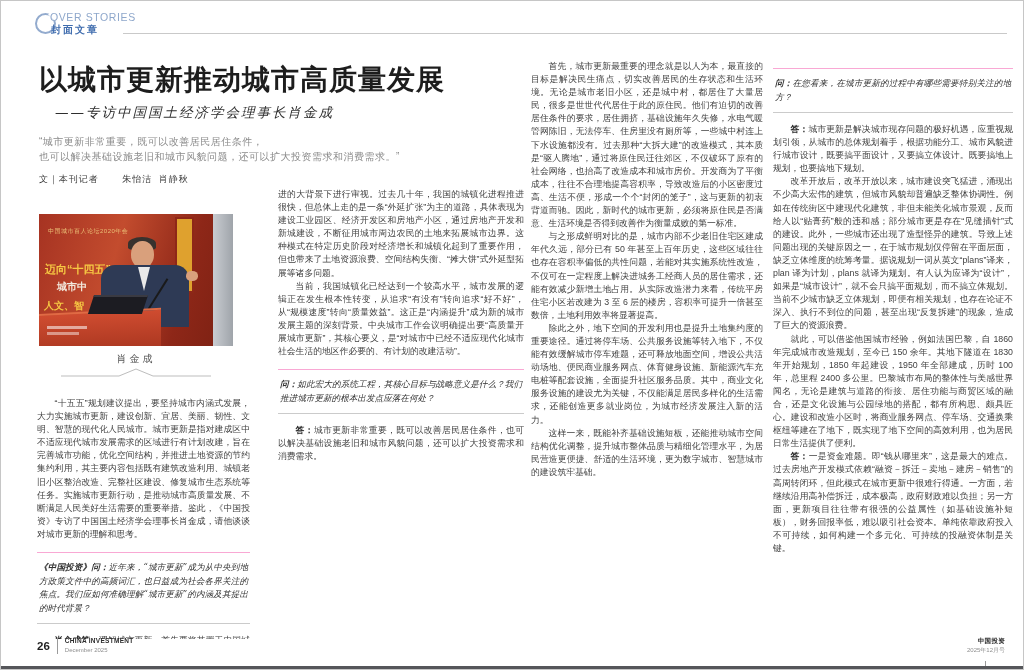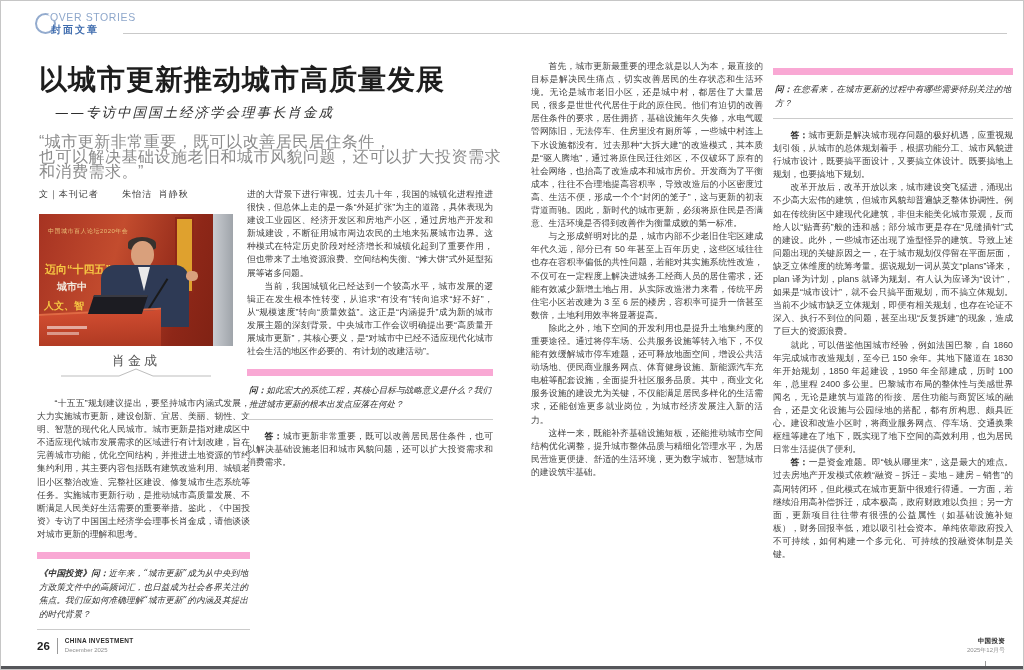--- a/index.html
+++ b/index.html
@@ -11,21 +11,21 @@
   .ring{position:absolute;left:0;top:3px;width:17px;height:17px;border:2.5px solid #93abce;border-radius:50%;}
   .ring::after{content:"";position:absolute;right:-5px;top:-5px;width:9px;height:9px;background:#fff;transform:rotate(45deg);}
   .logo-en{position:absolute;left:15px;top:1px;font-size:10.5px;letter-spacing:.6px;color:#8ea7cb;white-space:nowrap;}
   .logo-cn{position:absolute;left:16px;top:13px;font-size:10px;font-weight:bold;letter-spacing:2px;color:#3f6cae;white-space:nowrap;}
   .head-rule{position:absolute;top:32px;left:122px;right:16px;height:1px;background:#c9c9c9;}
 
   
   .title-block{position:absolute;left:38px;top:62px;width:468px;}
   .title-block h1{margin:0;font-family:"DejaVu Serif",serif;font-size:28px;line-height:34px;letter-spacing:1px;color:#1d1d1d;font-weight:700;}
   .subtitle{margin-top:7px;font-family:"DejaVu Serif",serif;font-style:italic;font-size:13.5px;letter-spacing:2px;color:#2e2e2e;margin-left:16px;}
-  .pull-quote{margin-top:12px;font-size:16px;line-height:15px;color:#8b8b8b;letter-spacing:.5px;}
+  .pull-quote{margin-top:12px;font-size:10px;line-height:15px;color:#8b8b8b;letter-spacing:.5px;}
   .byline{margin-top:9px;font-size:9px;color:#3c3c3c;letter-spacing:1px;}
   .byline .names{margin-left:20px;font-family:Liberation Mono, monospace;}
 
   
   .photo{position:absolute;left:38px;top:213px;width:194px;height:132px;overflow:hidden;
          background:linear-gradient(105deg,#a63322 0%,#c34c2e 38%,#8e2718 72%,#7a2012 100%);}
   .ph-door{position:absolute;left:138px;top:5px;width:15px;height:72px;background:#dfa12e;box-shadow:0 0 0 2px #8e2718;}
   .ph-frame{position:absolute;right:0;top:0;width:20px;height:132px;background:linear-gradient(90deg,#c9ccd1,#9fa4aa);}
   .ph-banner{position:absolute;left:9px;top:13px;font-size:6px;color:#ecc278;letter-spacing:.5px;opacity:.95;}
   .ph-slogan{position:absolute;white-space:nowrap;}
@@ -36,32 +36,32 @@
   .ph-head{position:absolute;left:92px;top:27px;width:23px;height:27px;background:#d9a07c;border-radius:48%;z-index:2;}
   .ph-body{position:absolute;left:62px;top:51px;width:88px;height:62px;background:#2e3a55;border-radius:14px 14px 0 0;z-index:2;}
   .ph-shirt{position:absolute;left:99px;top:53px;width:12px;height:24px;background:#e9e9e9;clip-path:polygon(0 0,100% 0,50% 100%);z-index:3;}
   .ph-hand{position:absolute;left:147px;top:57px;width:12px;height:10px;background:#d9a07c;border-radius:45%;z-index:3;}
   .ph-mic{position:absolute;left:118px;top:62px;width:2px;height:36px;background:#1a1a1a;transform:rotate(32deg);z-index:4;}
   .ph-podium{position:absolute;left:-6px;top:97px;width:128px;height:40px;background:linear-gradient(180deg,#cf4c30,#a93620);transform:skewY(-3deg);z-index:5;border-top:2px solid #e06a44;}
   .ph-laptop{position:absolute;left:52px;top:81px;width:54px;height:17px;background:#1c1c22;transform:skewX(-18deg);z-index:6;border-top:2px solid #3a3a42;}
   .ph-note1{position:absolute;left:8px;top:112px;width:40px;height:3px;background:rgba(255,255,255,.55);z-index:7;}
   .ph-note2{position:absolute;left:8px;top:118px;width:32px;height:3px;background:rgba(255,255,255,.45);z-index:7;}
 
-  .caption{position:absolute;left:38px;top:351px;width:194px;text-align:center;font-family:"DejaVu Serif",serif;font-size:13px;letter-spacing:3px;color:#555;}
+  .caption{position:absolute;left:38px;top:351px;width:194px;text-align:center;font-family:"DejaVu Serif",serif;font-size:10px;letter-spacing:3px;color:#555;}
   .chevron-divider{position:absolute;left:60px;top:366px;}
 
   
   .col{position:absolute;font-size:8.8px;line-height:13.1px;color:#3f3f3f;text-align:justify;overflow:hidden;}
   .col p{margin:0;}
   .indent{text-indent:2em;}
   .l1{left:36px;top:396px;width:213px;height:242px;}
-  .l2{left:246px;top:187px;width:246px;height:455px;}
+  .l2{left:277px;top:187px;width:246px;height:455px;}
   .r1{left:530px;top:59px;width:232px;height:594px;}
   .r2{left:772px;top:56px;width:240px;height:596px;}
-  .q-block{border-top:7px solid #f9a8d4;border-bottom:1px solid #cbcbcb;margin:11px 0 10px 0;padding:8px 2px;
+  .q-block{border-top:1px solid #f9a8d4;border-bottom:1px solid #cbcbcb;margin:11px 0 10px 0;padding:8px 2px;
            font-family:"DejaVu Serif",serif;font-style:italic;font-size:8.6px;line-height:13.5px;color:#333;text-indent:0;}
   .q-block b{font-weight:bold;}
   .ans b{color:#2b2b2b;}
 
   
   .footer-left{position:absolute;left:36px;top:636px;display:flex;align-items:center;gap:7px;}
   .footer-right{position:absolute;right:18px;top:636px;display:flex;align-items:center;gap:7px;flex-direction:column;}
   .pagenum{font-size:11.5px;font-weight:bold;color:#1f1f1f;}
   .vrule{width:1px;height:16px;background:#9a9a9a;}
   .fstack{display:flex;flex-direction:column;line-height:8px;}

